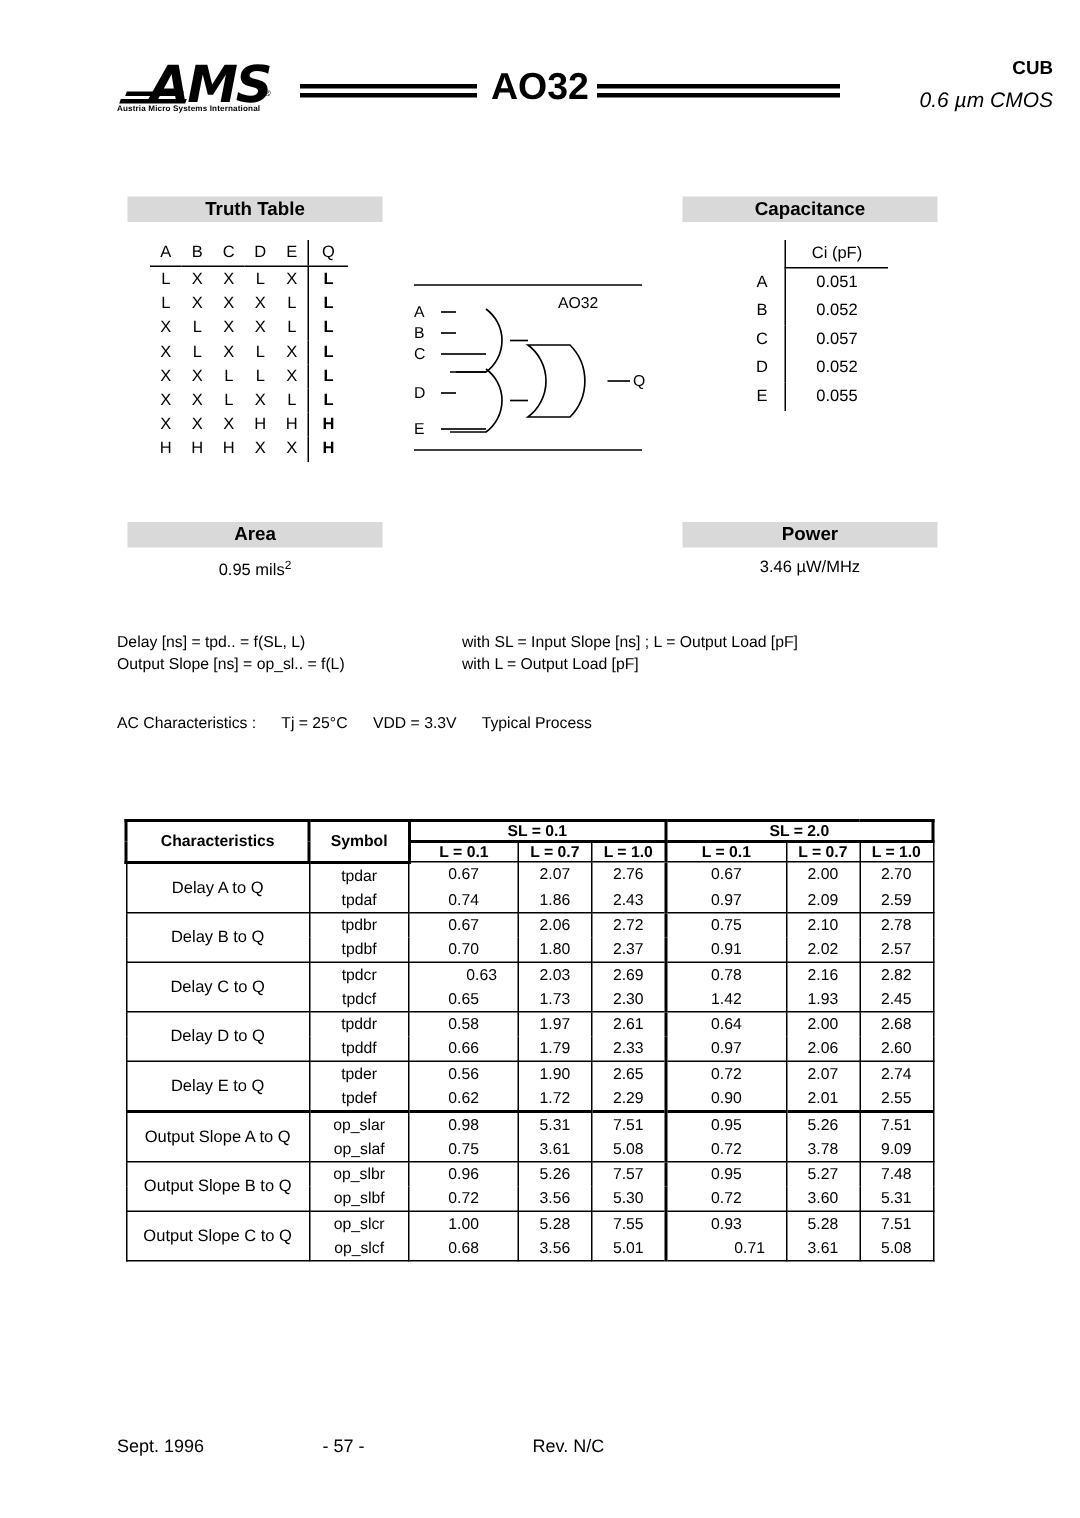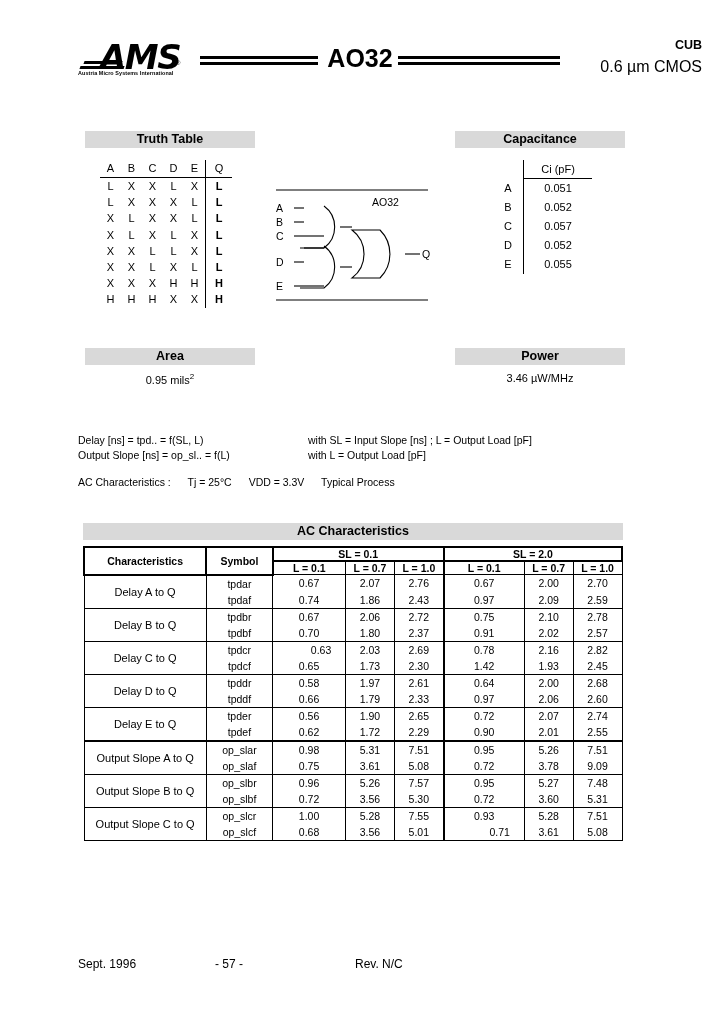--- a/index.html
+++ b/index.html
@@ -34,21 +34,21 @@
   }
   .title-ao{
     position:absolute;left:0;top:28px;width:720px;text-align:center;
     font-size:25px;font-weight:bold;letter-spacing:0px;line-height:25px;
   }
   .rule-l{position:absolute;left:200px;top:38px;width:118px;}
   .rule-r{position:absolute;left:398px;top:38px;width:162px;}
   .rule-l i,.rule-r i{display:block;height:3px;background:#000;}
   .rule-l i:first-child,.rule-r i:first-child{margin-bottom:3px;}
   .cub{position:absolute;right:18px;top:20px;font-size:12.5px;font-weight:bold;text-align:right;}
-  .cmos{position:absolute;right:18px;top:40px;font-size:16px;text-align:right;}
+  .cmos{position:absolute;right:18px;top:40px;font-size:14px;text-align:right;font-style:italic;}
 
   
   .intro{position:absolute;left:78px;top:89px;font-size:12.5px;}
 
   
   .bar{
     position:absolute;background:#d9d9d9;
     font-size:12.5px;font-weight:bold;text-align:center;
     line-height:17px;height:17px;
   }
@@ -140,21 +140,20 @@
 
     <div class="cub">CUB</div>
     <div class="cmos">0.6 µm CMOS</div>
   </div>
 
 
   <div class="bar bar-truth">Truth Table</div>
   <div class="bar bar-cap">Capacitance</div>
   <div class="bar bar-area">Area</div>
   <div class="bar bar-power">Power</div>
-  <div class="bar bar-ac">AC Characteristics</div>
 
   <table class="tt">
     <tbody id="tt-body">
         <tr class="head">
           <td>A</td>
           <td>B</td>
           <td>C</td>
           <td>D</td>
           <td>E</td>
           <td class="q">Q</td>
@@ -290,21 +289,21 @@
     <span class="lbl" style="left:4px;top:16px;">A</span>
     <span class="lbl" style="left:4px;top:30px;">B</span>
     <span class="lbl" style="left:4px;top:44px;">C</span>
     <span class="lbl" style="left:4px;top:70px;">D</span>
     <span class="lbl" style="left:4px;top:94px;">E</span>
     <span class="lbl" style="left:150px;top:62px;">Q</span>
     <span class="lbl" style="left:100px;top:10px;">AO32</span>
   </div>
 
   <div class="notes">
-    <div style="position:relative;height:14.5px;margin-top:12px;">
+    <div style="position:relative;height:14.5px;">
       <span>Delay [ns]  =  tpd..  =  f(SL, L)</span>
       <span class="c2">with  SL = Input Slope [ns] ;  L = Output Load [pF]</span>
     </div>
     <div style="position:relative;height:14.5px;">
       <span>Output Slope [ns]  =  op_sl..  =  f(L)</span>
       <span class="c2b" style="top:0;">with  L = Output Load [pF]</span>
     </div>
   </div>
 
   <div class="acnote">

